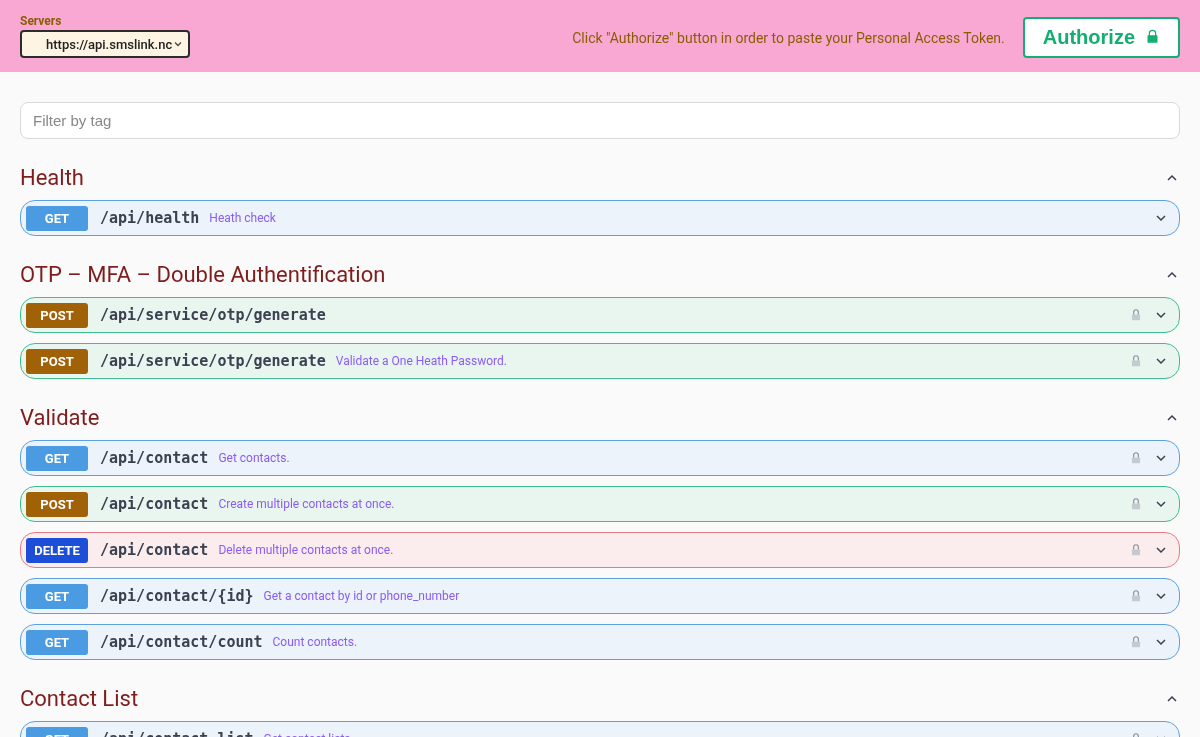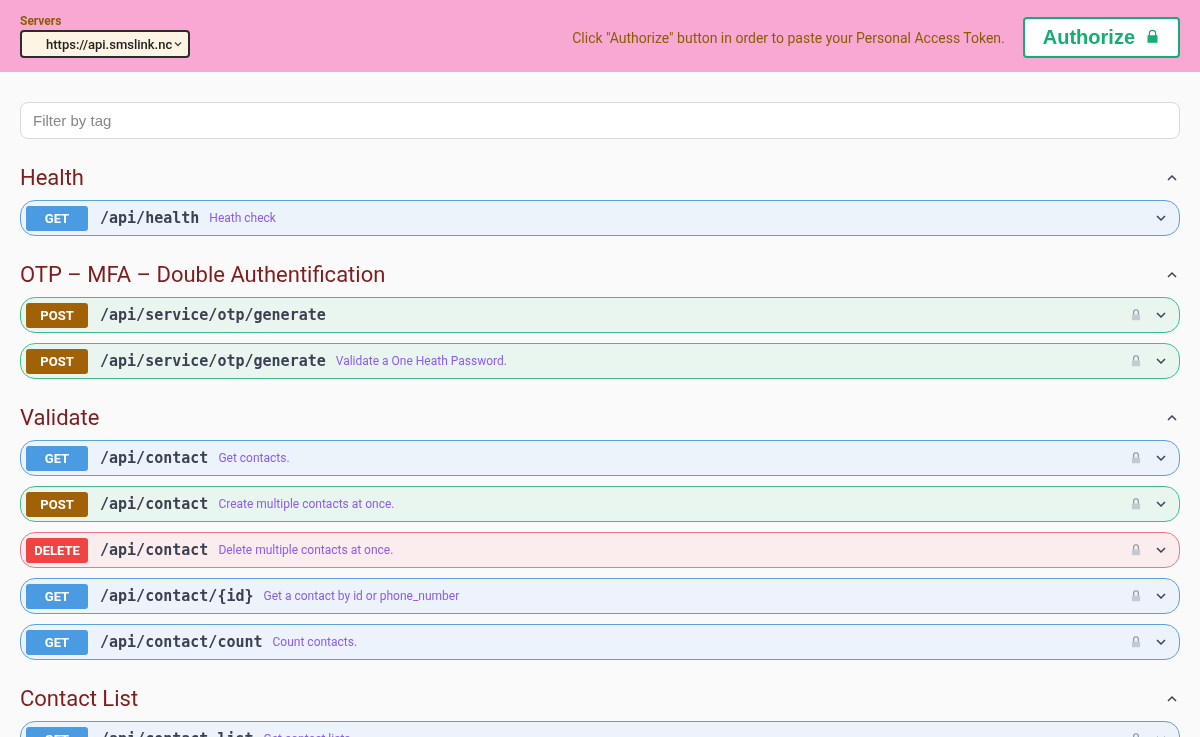--- a/index.html
+++ b/index.html
@@ -125,21 +125,21 @@
       font-weight: 700;
       font-size: 13px;
       padding: 5px 0;
       text-align: center;
       border-radius: 3px;
       width: 62px;
       flex-shrink: 0;
     }
     .m-get { background: #4a9be2; }
     .m-post { background: #a16207; }
-    .m-delete { background: #ef4444; }
+    .m-delete { background: #1d4ed8; }
     .op-path {
       font-family: "SFMono-Regular", Consolas, monospace;
       font-size: 15px;
       font-weight: 700;
       color: #3b4151;
       margin-left: 12px;
     }
     .op-summary {
       font-size: 12px;
       color: #8b5cf6;

